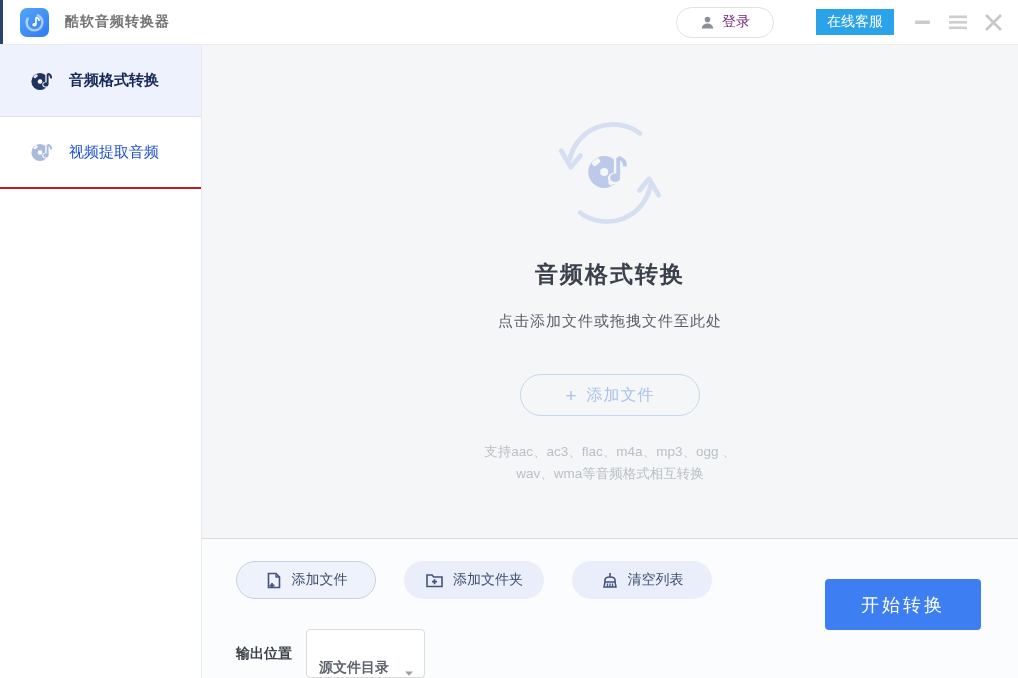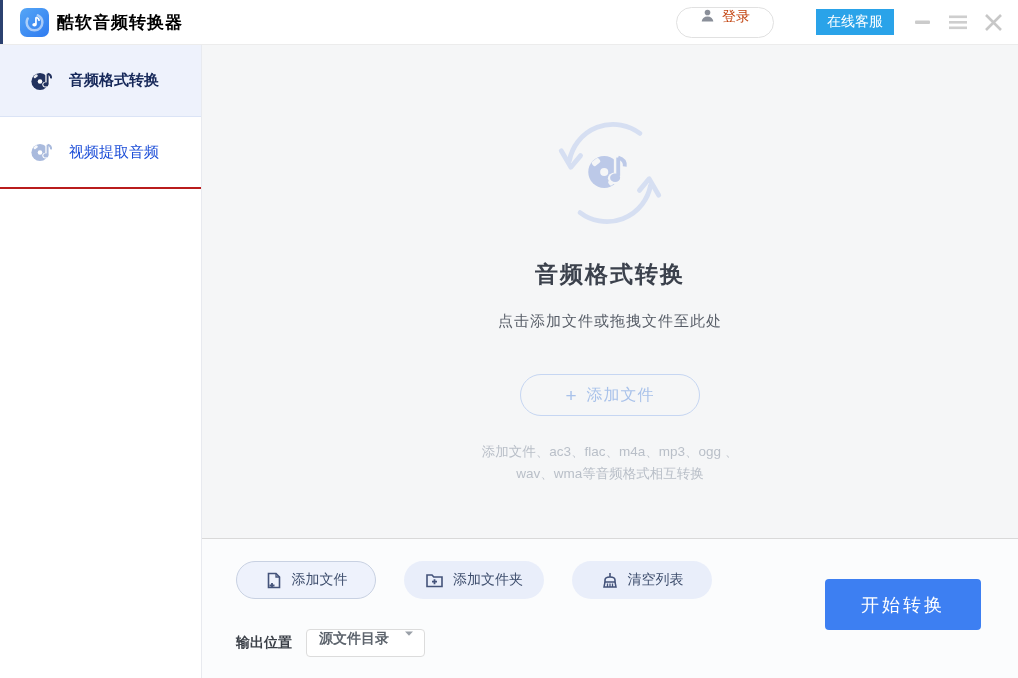--- a/index.html
+++ b/index.html
@@ -6,24 +6,24 @@
   html,body { width:1018px; height:678px; overflow:hidden;
     font-family:"Liberation Sans","DejaVu Sans",sans-serif; background:#fff; }
 
   
   .topbar { position:relative; height:45px; background:#fff;
     border-bottom:1px solid #ececec; display:flex; align-items:center; }
   .accent-strip { position:absolute; left:0; top:0; width:3px; height:44px; background:#2b4170; }
   .logo { width:29px; height:29px; margin-left:20px; border-radius:7px;
     background:linear-gradient(140deg,#55a6f6,#2f7bf0); display:flex;
     align-items:center; justify-content:center; flex:0 0 auto; }
-  .app-title { margin-left:8px; font-size:17px; font-weight:bold; color:#000000; letter-spacing:1px; }
+  .app-title { margin-left:16px; font-size:14px; font-weight:bold; color:#737373; letter-spacing:1px; }
   .top-spacer { flex:1; }
   .login-btn { height:31px; padding:0 23px; border:1px solid #e1e1e1; border-radius:16px;
-    background:#fff; color:#c2410c; font-size:14px; display:flex; gap:7px;
+    background:#fff; color:#701a75; font-size:14px; display:flex; align-items:center; gap:7px;
     cursor:pointer; margin-right:42px; }
   .support-btn { height:26px; padding:0 11px; border:none; border-radius:0;
     background:#2aa3e9; color:#fff; font-size:14px; cursor:pointer; margin-right:17px; }
   .win-controls { display:flex; align-items:center; gap:11px; margin-right:13px; }
   .win-controls .wc { width:24px; height:24px; display:flex; align-items:center;
     justify-content:center; cursor:pointer; }
 
   
   .body-row { display:flex; height:633px; }
 
@@ -55,22 +55,22 @@
   .btn-row { display:flex; gap:28px; padding:22px 0 0 34px; }
   .pill-btn { width:140px; height:38px; border-radius:19px; background:#e9eefa; border:none;
     color:#3f4f6e; font-size:14px; display:flex; align-items:center; justify-content:center;
     gap:9px; cursor:pointer; }
   .pill-btn.bordered { background:#eef2fc; border:1px solid #c8d1e2; }
   .pill-btn svg { flex:0 0 auto; }
   .start-btn { position:absolute; top:40px; right:37px; width:156px; height:51px; border:none;
     border-radius:4px; background:#3d7ff2; color:#fff; font-size:18px; letter-spacing:3px; cursor:pointer; }
   .out-row { display:flex; align-items:center; margin:30px 0 0 34px;font-weight:bold; }
   .out-label { font-size:14px; color:#3a3f47; }
-  .out-select { margin-left:14px; width:119px; height:28px; border:1px solid #dcdcdc; border-radius:4px;
-    background:#fff; display:flex; align-items:flex-start; justify-content:space-between;
+  .out-select { margin-left:14px; width:119px; height:49px; border:1px solid #dcdcdc; border-radius:4px;
+    background:#fff; display:flex; align-items:flex-end; justify-content:space-between;
     padding:0 10px 0 12px; font-size:14px; color:#5d646d; cursor:pointer; }
 </style>
 </head>
 <body>
 
 <div class="topbar">
   <div class="accent-strip"></div>
   <div class="logo">
     <svg width="23" height="23" viewBox="0 0 24 24">
       <circle cx="12" cy="12" r="8.2" fill="none" stroke="rgba(255,255,255,0.55)" stroke-width="2.6" stroke-dasharray="30 12" stroke-linecap="round"></circle>
@@ -172,21 +172,21 @@
           </g>
         </svg>
       </div>
       <div class="dz-title">音频格式转换</div>
       <div class="dz-sub">点击添加文件或拖拽文件至此处</div>
       <button class="add-pill">
         <span class="plus">+</span>
         <span>添加文件</span>
       </button>
       <div class="formats">
-        <div>添加文件、ac3、flac、m4a、mp3、ogg 、</div>
+        <div>支持aac、ac3、flac、m4a、mp3、ogg 、</div>
         <div>wav、wma等音频格式相互转换</div>
       </div>
     </div>
 
     <div class="bottombar">
       <div class="btn-row">
         <button class="pill-btn bordered">
           <span style="display:flex;">
             <svg width="18" height="19" viewBox="0 0 18 19" fill="none" stroke="#44537a" stroke-width="1.6">
               <path d="M3.5 2.5 h7.5 l3.5 3.5 v10.5 h-11 z"></path>

